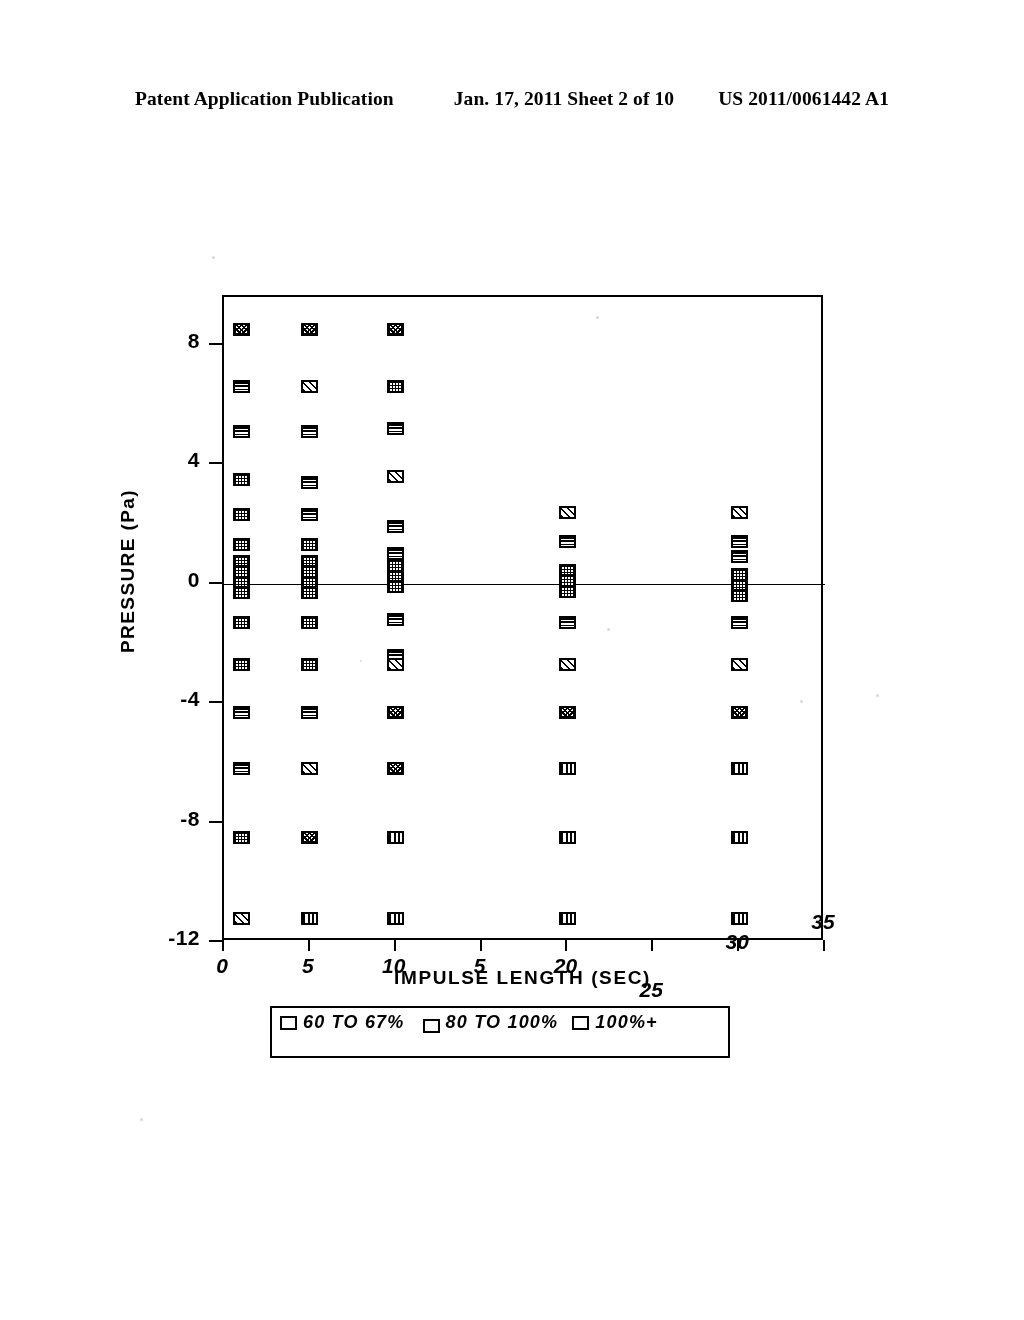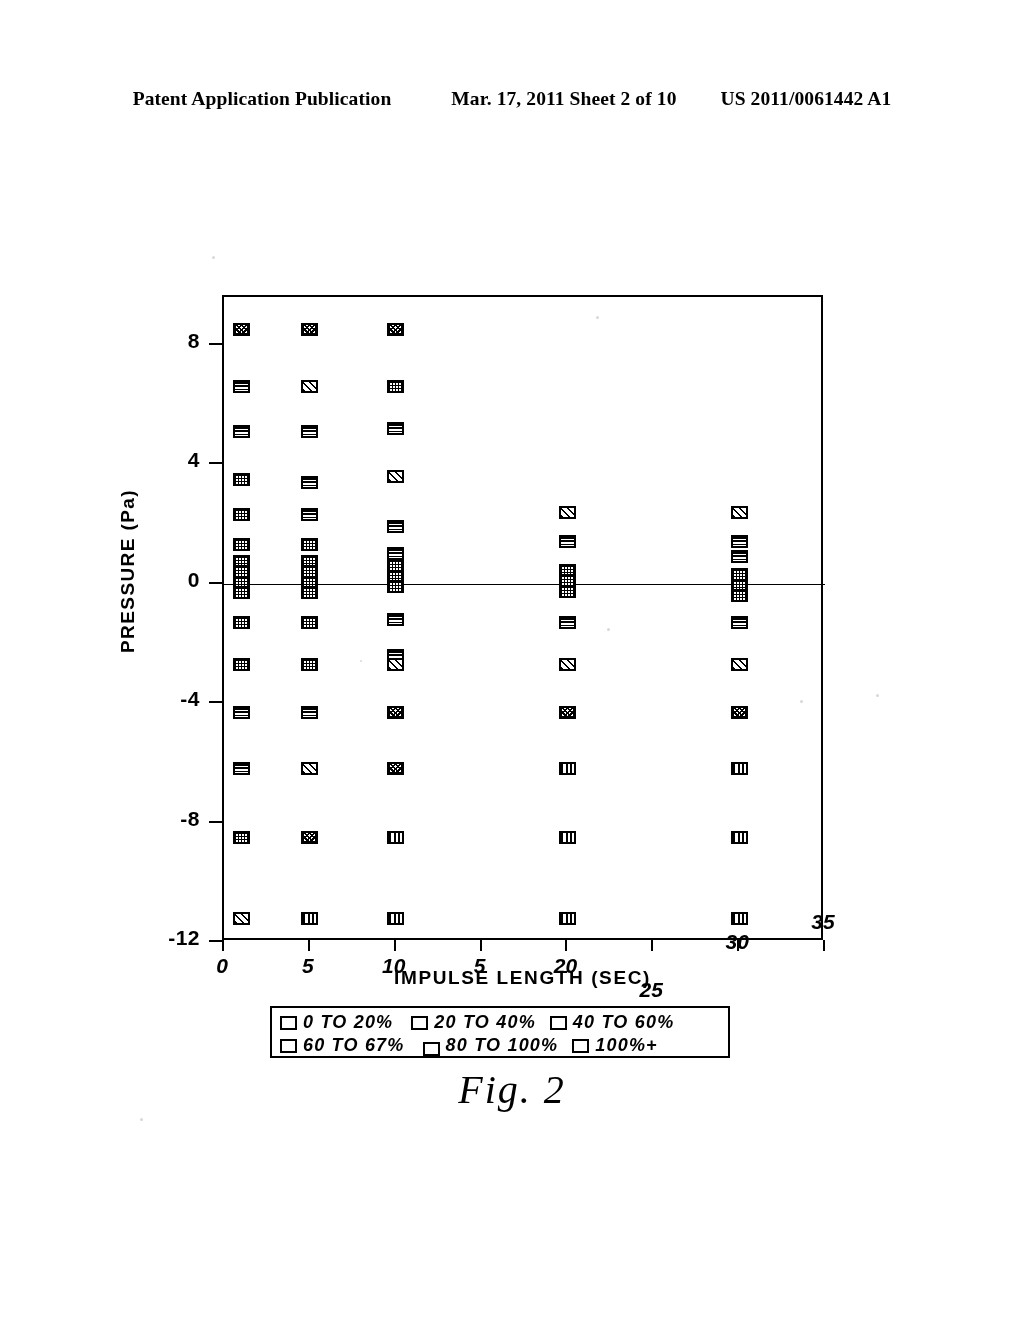--- a/index.html
+++ b/index.html
@@ -152,21 +152,21 @@
   
   .speck{position:absolute;background:#d8d8d8;border-radius:50%;}
 </style>
 </head>
 <body>
 
 <div class="page">
 
   <div class="hdr">
     <span class="h1">Patent Application Publication</span>
-    <span class="h2">Mar. 17, 2011  Sheet 2 of 10</span>
+    <span class="h2">Jan. 17, 2011  Sheet 2 of 10</span>
     <span class="h3">US 2011/0061442 A1</span>
   </div>
 
   <div id="chart-area">
 
     <div class="yaxis-title">PRESSURE (Pa)</div>
 
     <div class="plot" id="plot">
       <div class="zeroline" id="zeroline" style="width: 601px; top: 286.667px; left: 0px;"></div>
       <div id="markers">
@@ -276,51 +276,36 @@
         <div class="xtick" style="left: 737.143px; top: 940px;"></div>
         <div class="xtlabel" style="left: 707.143px; top: 930px; width: 60px;">30</div>
         <div class="xtick" style="left: 823px; top: 940px;"></div>
         <div class="xtlabel" style="left: 793px; top: 910px; width: 60px;">35</div>
       </div>
 
     <div class="xaxis-title">IMPULSE LENGTH (SEC)</div>
   </div>
 
   <div class="legend">
-    <div class="legrow" id="legrow0">
-        <div class="legitem">
-          <span class="sw p0"></span>
-          <span class="lbl">0 TO 20%</span>
-        </div>
-        <div class="legitem" style="margin-left: 18px;">
-          <span class="sw p1"></span>
-          <span class="lbl">20 TO 40%</span>
-        </div>
-        <div class="legitem" style="margin-left: 14px;">
-          <span class="sw p2"></span>
-          <span class="lbl">40 TO 60%</span>
-        </div>
-      </div>
     <div class="legrow" id="legrow1">
         <div class="legitem">
           <span class="sw p3"></span>
           <span class="lbl">60 TO 67%</span>
         </div>
         <div class="legitem" style="margin-left: 18px; align-items: flex-end;">
           <span class="sw p4"></span>
           <span class="lbl">80 TO 100%</span>
         </div>
         <div class="legitem" style="margin-left: 14px;">
           <span class="sw p5"></span>
           <span class="lbl">100%+</span>
         </div>
       </div>
   </div>
 
-  <div class="figcap">Fig.  2</div>
 
   <div class="speck" style="left:212px;top:256px;width:3px;height:3px;"></div>
   <div class="speck" style="left:596px;top:316px;width:3px;height:3px;"></div>
   <div class="speck" style="left:607px;top:628px;width:3px;height:3px;"></div>
   <div class="speck" style="left:800px;top:700px;width:3px;height:3px;"></div>
   <div class="speck" style="left:876px;top:694px;width:3px;height:3px;"></div>
   <div class="speck" style="left:140px;top:1118px;width:3px;height:3px;"></div>
   <div class="speck" style="left:360px;top:660px;width:2px;height:2px;"></div>
 
 </div>

